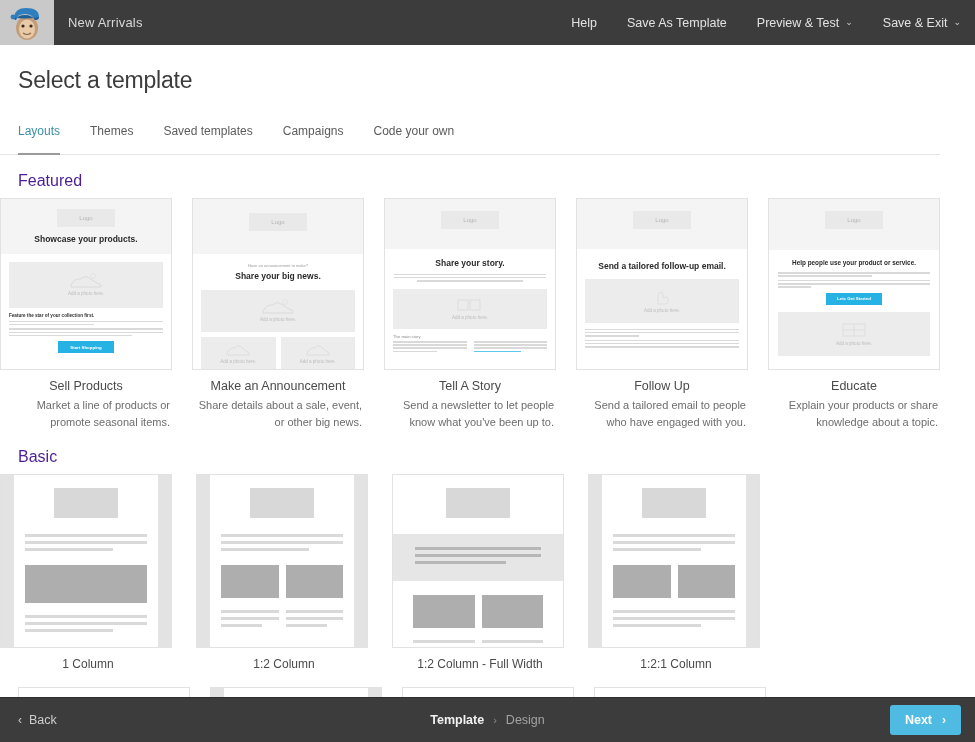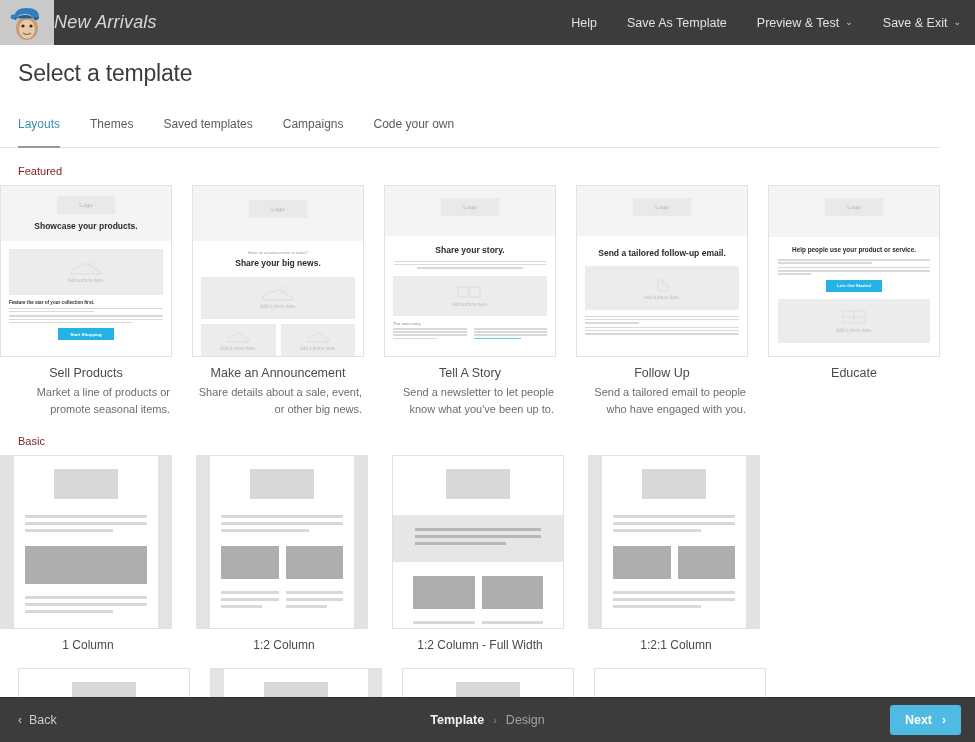--- a/index.html
+++ b/index.html
@@ -15,32 +15,32 @@
   .topbar {
     position: absolute; top: 0; left: 0; width: 975px; height: 45px;
     background: #3c3c3c; display: flex; align-items: center;
   }
   .logo-box {
     width: 54px; height: 45px; background: #c9c9c9;
     display: flex; align-items: center; justify-content: center; flex: none;
   }
   .freddie { width: 34px; height: 36px; display: block; }
   .campaign-name {
-    color: #d8d8d8; font-size: 18px; 
-    letter-spacing: .2px; white-space: nowrap; font-style: italic;
+    color: #d8d8d8; font-size: 13px; margin-left: 14px;
+    letter-spacing: .2px; white-space: nowrap;
   }
   .topnav { margin-left: auto; display: flex; align-items: flex-start; padding-right: 14px; }
   .topnav-item {
     color: #e2e2e2; font-size: 12.5px; margin-left: 30px;
     cursor: pointer; white-space: nowrap; display: flex; align-items: center;
   }
   .caret { margin-left: 6px; font-size: 9px; line-height: 1; color: #cfcfcf; }
 
   
-  .page { position: absolute; top: 38px; left: 0; width: 975px; height: 697px; overflow: hidden; }
+  .page { position: absolute; top: 45px; left: 0; width: 975px; height: 697px; overflow: hidden; }
   .page-title {
     font-size: 23px; font-weight: normal; color: #3c3c3c;
     margin: 22px 0 0 18px; letter-spacing: -.2px;
   }
 
   
   .tabs {
     margin: 31px 0 0 0; padding-left: 18px; display: flex; align-items: flex-end;
     border-bottom: 1px solid #e4e4e4; height: 30px; width: 940px;
   }
@@ -49,21 +49,21 @@
     padding-bottom: 16px; cursor: pointer; position: relative; white-space: nowrap;
   }
   .tab.active { color: #3a8fa8; }
   .tab.active::after {
     content: ""; position: absolute; left: 0; right: 0; bottom: -1px;
     height: 2px; background: #9a9a9a;
   }
 
   
   .section-title {
-    font-size: 11px; color: #7f1d1d; margin: 17px 0 8px 18px; font-weight: normal;
+    font-size: 16px; color: #4c1d95; margin: 17px 0 8px 18px; font-weight: normal;
   }
   .grid { display: flex; gap: 20px; }
 
   
   .f-card { width: 172px; cursor: pointer; }
   .f-thumb {
     width: 172px; height: 172px; border: 1px solid #e2e2e2; background: #fff;
     overflow: hidden; position: relative;
   }
   .f-name {
@@ -386,20 +386,21 @@
                 <rect x="2" y="3" width="22" height="12" fill="none" stroke="#d2d2d2" stroke-width="1"></rect>
                 <line x1="13" y1="3" x2="13" y2="15" stroke="#d2d2d2" stroke-width="1"></line>
                 <line x1="2" y1="9" x2="24" y2="9" stroke="#d2d2d2" stroke-width="1"></line>
               </svg>
               <div class="mini-cap">Add a photo here.</div>
             </div>
           </div>
         </div>
       </div>
       <div class="f-name">Educate</div>
+      <div class="f-desc">Explain your products or share knowledge about a topic.</div>
     </div>
   </div>
 
   <h2 class="section-title">Basic</h2>
   <div class="grid">
 
     <div class="b-card">
       <div class="b-thumb">
         <div class="pad">
             <div class="sheet">

